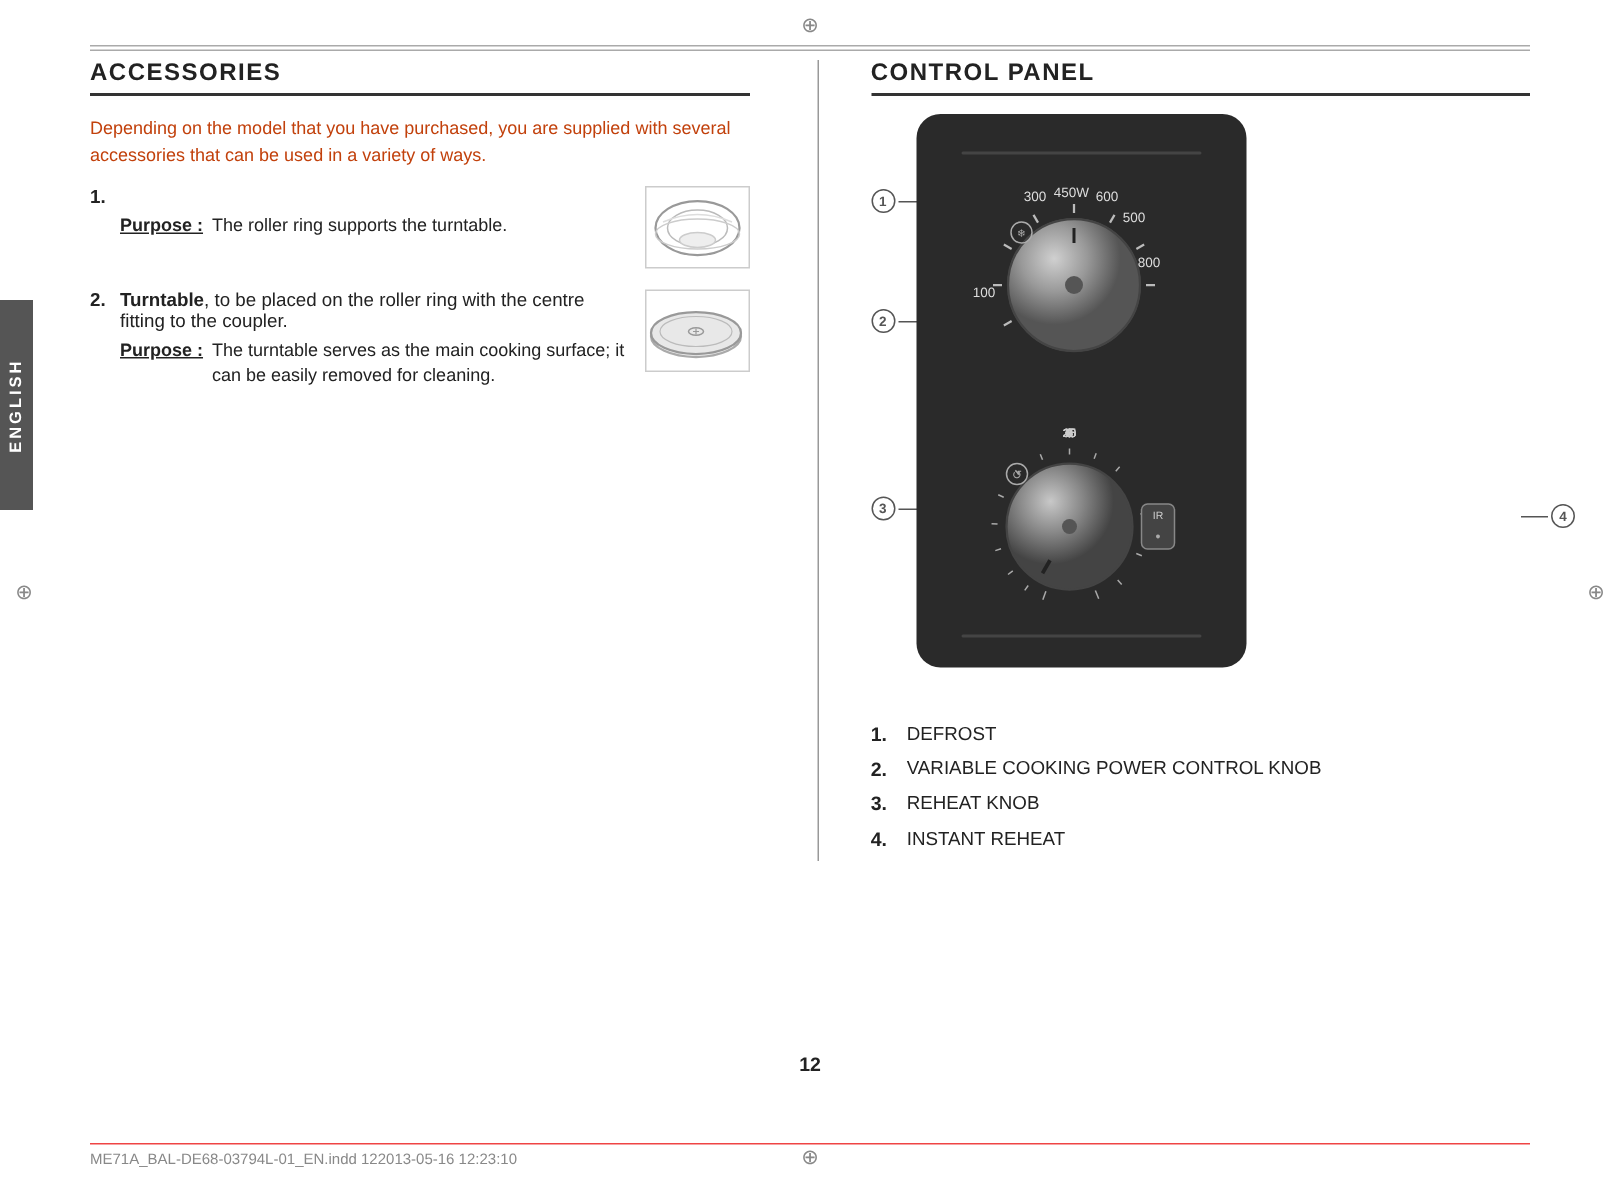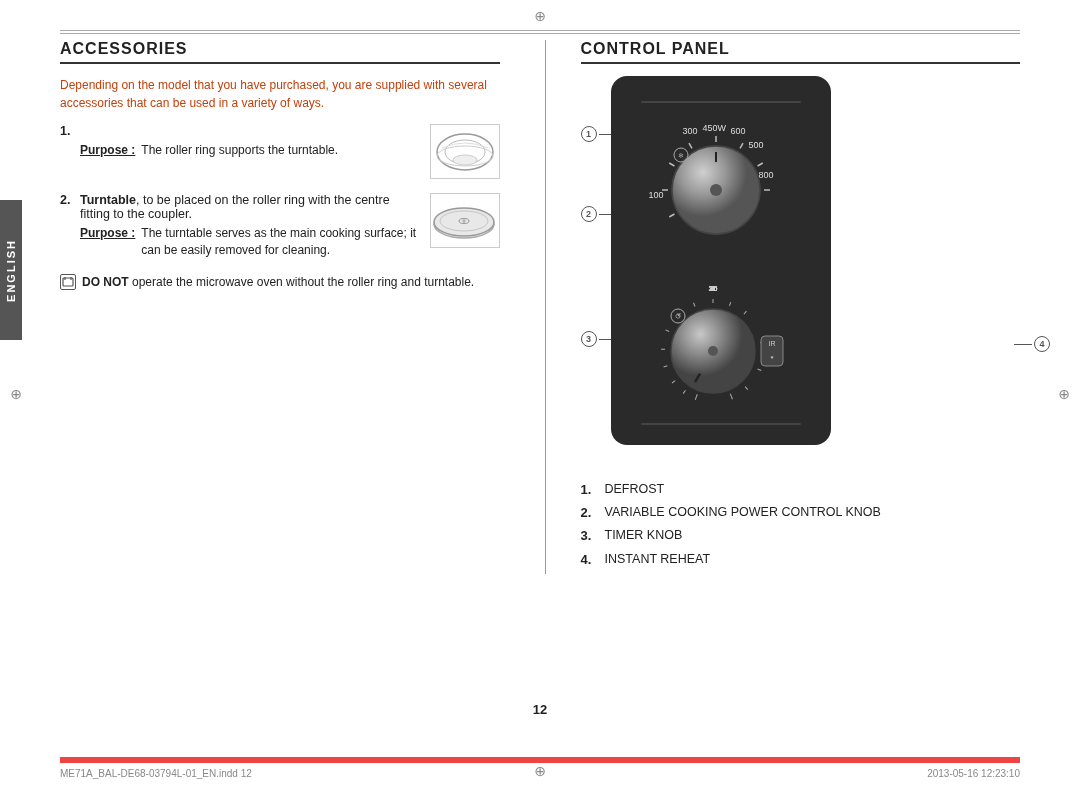--- a/index.html
+++ b/index.html
@@ -233,24 +233,23 @@
       font-weight: bold;
     }
 
     
     .footer {
       position: absolute;
       bottom: 8px;
       left: 60px;
       right: 60px;
       display: flex;
-      justify-content: space-between;
       font-size: 10px;
       color: #888;
-      border-top: 6px solid #ef4444;
+      border-top: 1px solid #ef4444;
       padding-top: 5px;
     }
 
     
     .column-divider {
       width: 1px;
       background: #999;
       margin: 0 5px;
       align-self: stretch;
     }
@@ -337,30 +336,20 @@
               <ellipse cx="32" cy="26" rx="30" ry="14" fill="#e8e8e8" stroke="#999" stroke-width="1.5"></ellipse>
               <ellipse cx="32" cy="25" rx="24" ry="10" fill="none" stroke="#bbb" stroke-width="0.8"></ellipse>
               <ellipse cx="32" cy="25" rx="5" ry="2.5" fill="none" stroke="#999" stroke-width="1"></ellipse>
               <line x1="30" y1="25" x2="34" y2="25" stroke="#999" stroke-width="0.8"></line>
               <line x1="32" y1="23" x2="32" y2="27" stroke="#999" stroke-width="0.8"></line>
             </svg>
           </div>
         </div>
       </div>
 
-      <div class="note-block">
-        <div class="note-icon">
-          <svg width="12" height="12" viewBox="0 0 12 12">
-            <rect x="1" y="2" width="10" height="8" rx="1" fill="none" stroke="#555" stroke-width="1.2"></rect>
-            <line x1="3" y1="1" x2="3" y2="4" stroke="#555" stroke-width="1.2"></line>
-            <line x1="9" y1="1" x2="9" y2="4" stroke="#555" stroke-width="1.2"></line>
-          </svg>
-        </div>
-        <p><span class="do-not">DO NOT</span><span> operate the microwave oven without the roller ring and turntable.</span></p>
-      </div>
     </div>
 
     <div class="column-divider"></div>
 
     <div class="right-col">
       <h2 class="section-title">CONTROL PANEL</h2>
 
       <div style="display:flex; position:relative; margin-bottom:16px; margin-left:30px;">
 
         <div style="position:absolute; left:-30px; top:50px; display:flex; align-items:center; gap:2px;">
@@ -501,21 +490,21 @@
         <div class="label-item">
           <span class="label-num">1.</span>
           <span class="label-text">DEFROST</span>
         </div>
         <div class="label-item">
           <span class="label-num">2.</span>
           <span class="label-text">VARIABLE COOKING POWER CONTROL KNOB</span>
         </div>
         <div class="label-item">
           <span class="label-num">3.</span>
-          <span class="label-text">TIMER KNOB</span>
+          <span class="label-text">REHEAT KNOB</span>
         </div>
         <div class="label-item">
           <span class="label-num">4.</span>
           <span class="label-text">INSTANT REHEAT</span>
         </div>
       </div>
     </div>
   </div>
 
   <div class="page-number">12</div>

